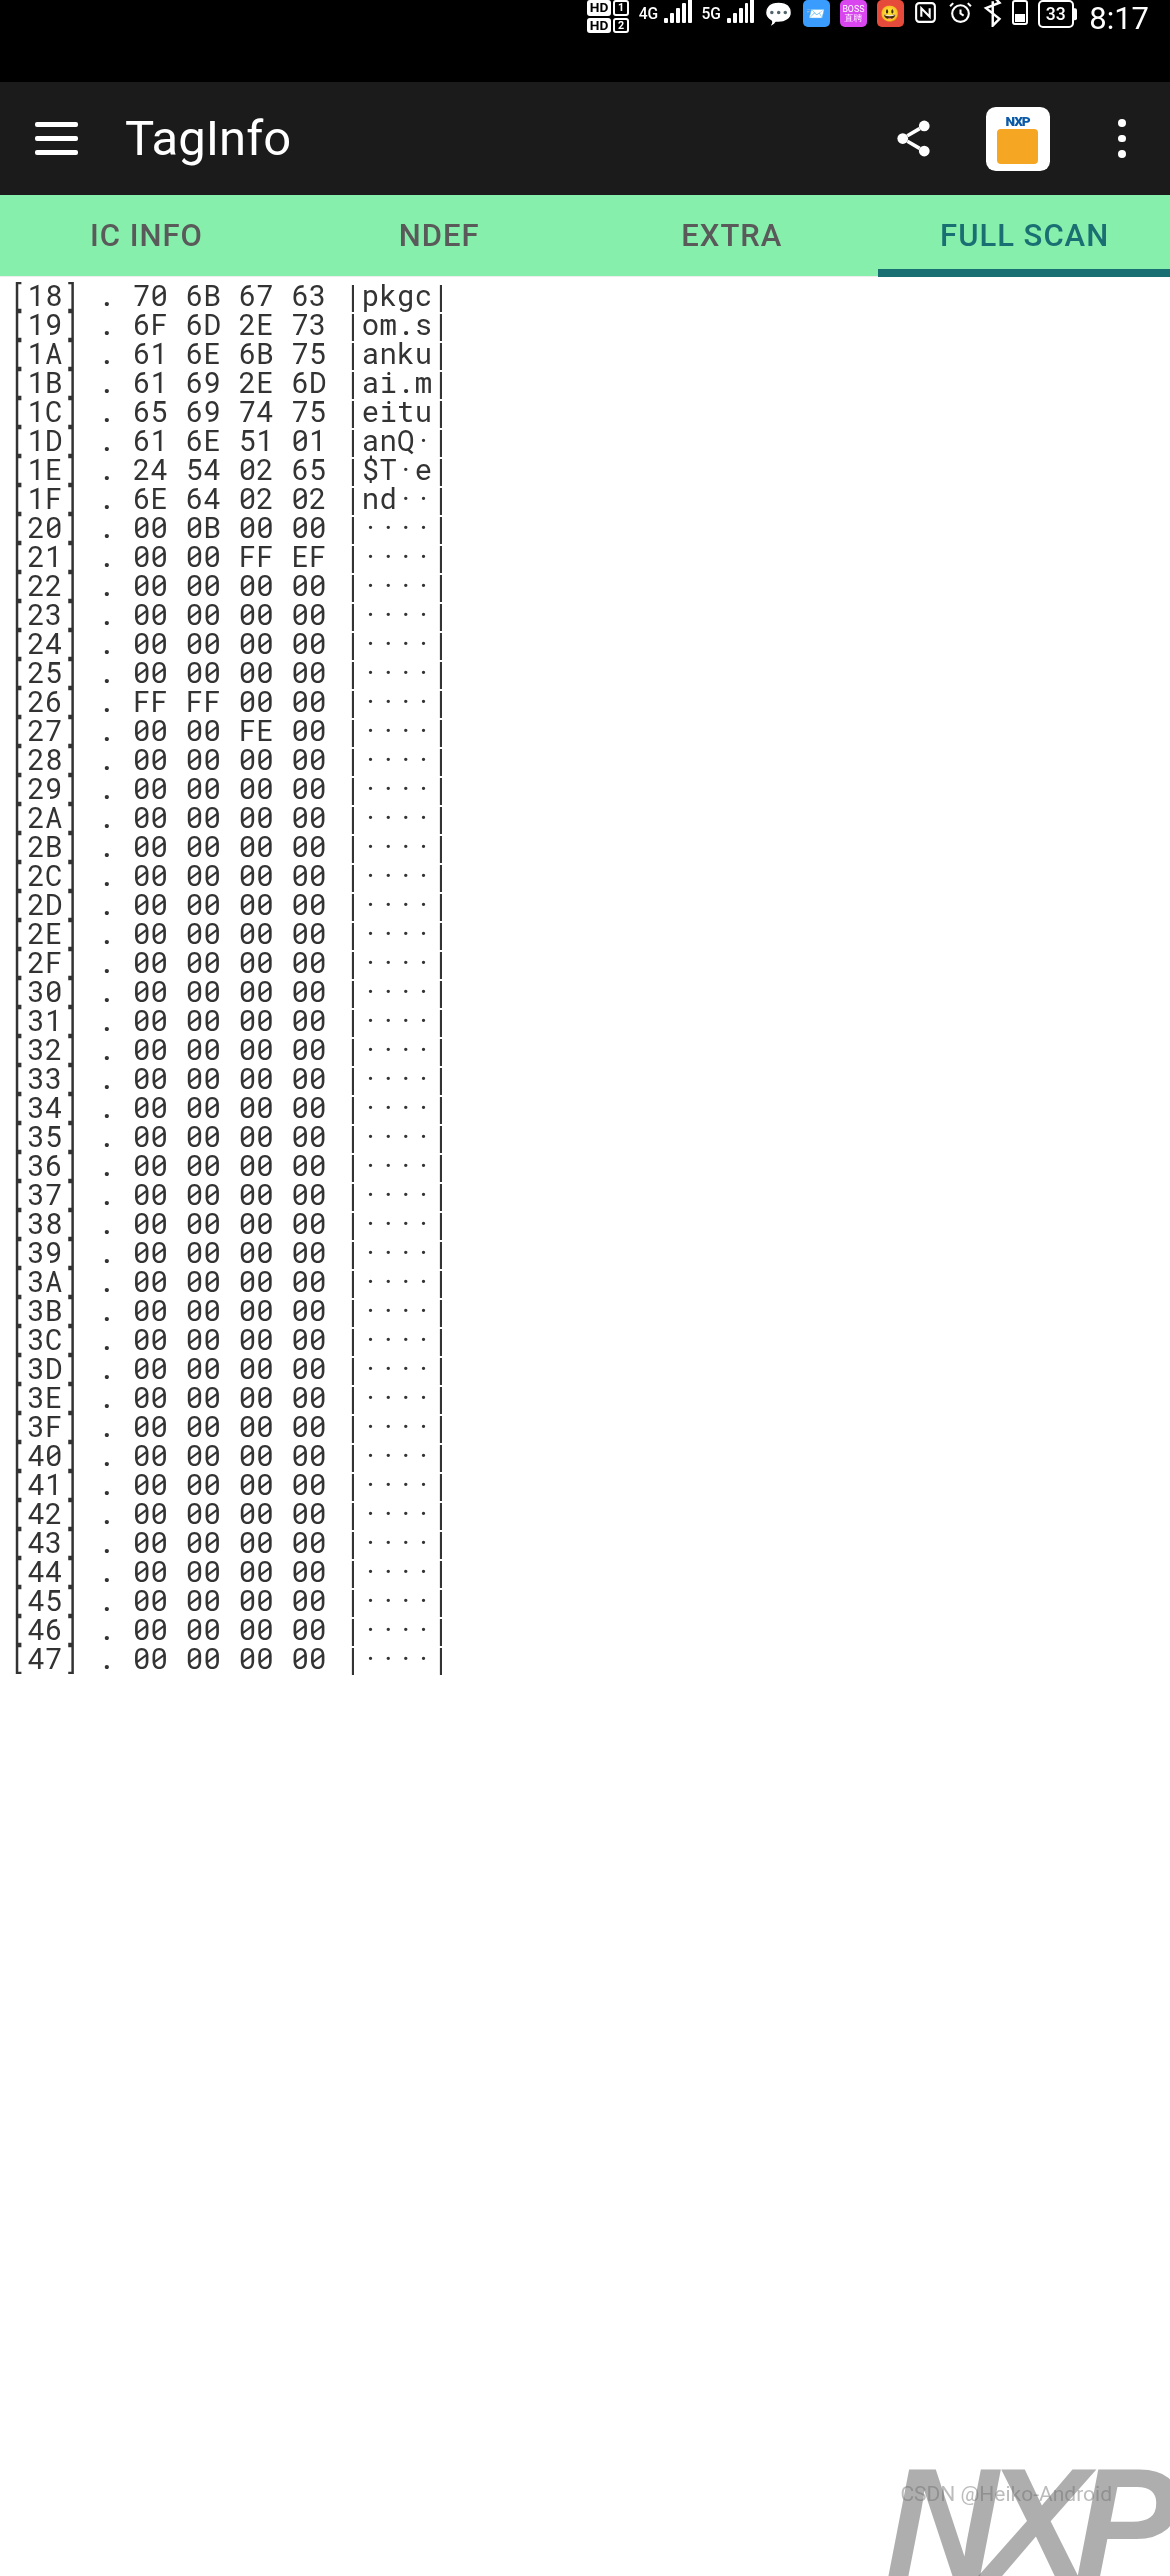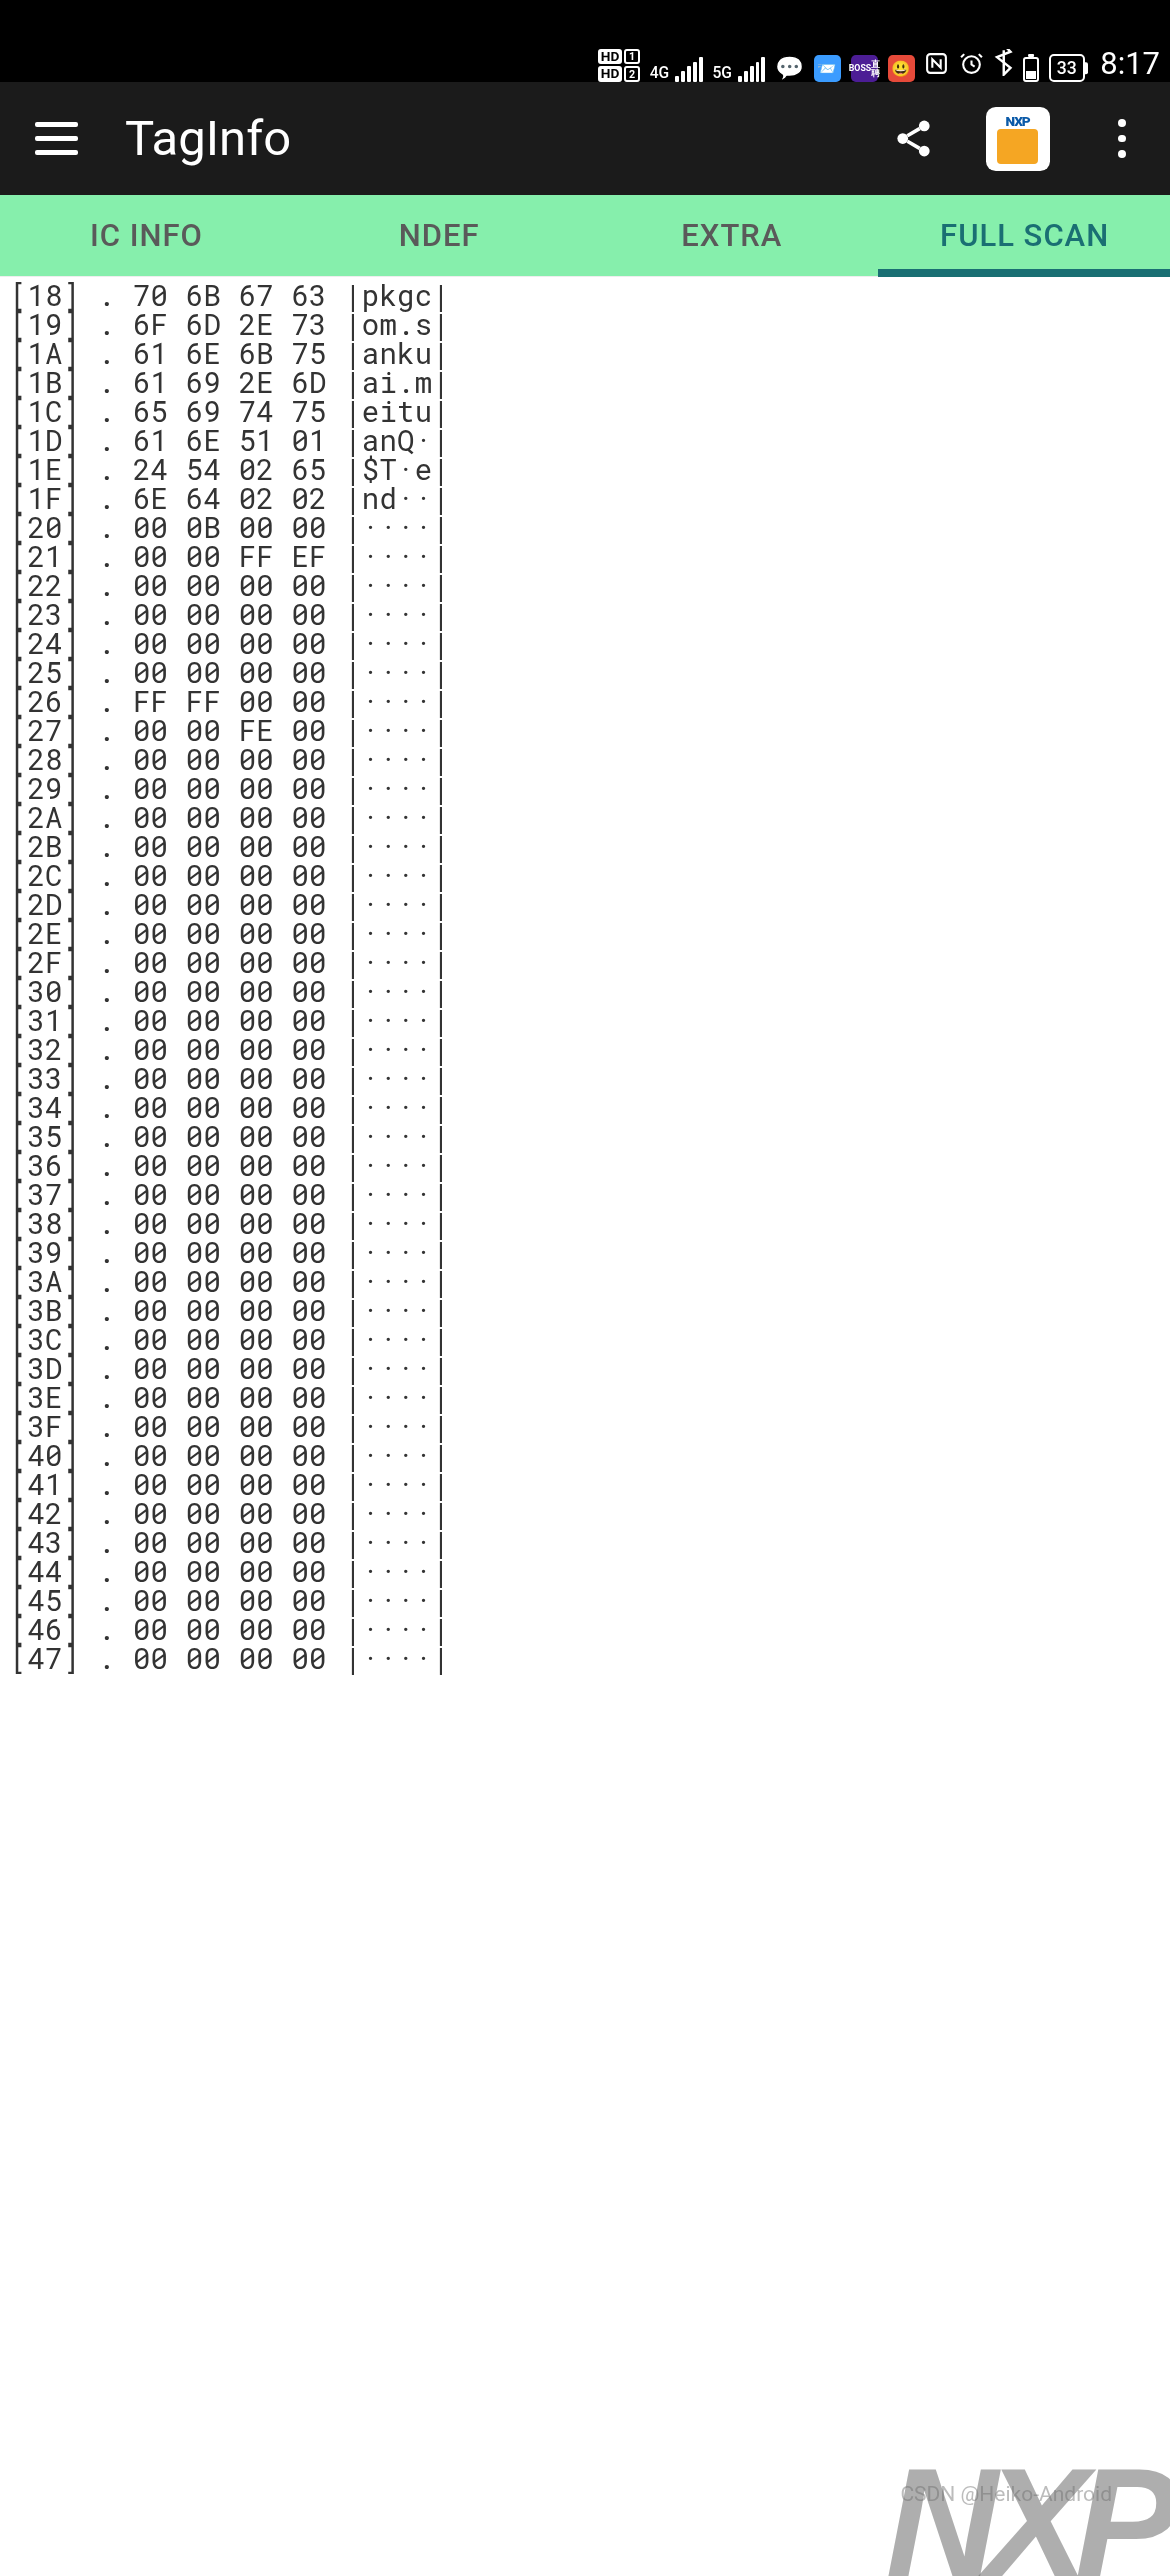--- a/index.html
+++ b/index.html
@@ -9,23 +9,23 @@
     background: #ffffff;
     font-family: Roboto, "Helvetica Neue", Arial, sans-serif;
     overflow: hidden;
     position: relative;
   }
   .status-bar {
     height: 82px;
     background: #000000;
     color: #ffffff;
     display: flex;
-    align-items: flex-end;
+    align-items: flex-start;
     justify-content: flex-end;
-    padding: 0 11px;
+    padding: 0 22px;
     gap: 9.8px;
   }
   .status-stack {
     display: flex;
     flex-direction: column;
     align-items: center;
     gap: 2px;
   }
   .hd-badge {
     display: flex;
@@ -74,21 +74,21 @@
     width: 27px;
     height: 27px;
     border-radius: 4.9px;
     display: flex;
     align-items: center;
     justify-content: center;
     font-size: 15.6px;
   }
   .wechat-icon { color: #ffffff; font-size: 23.4px; }
   .blue-icon { background: #3b9cff; }
-  .boss-icon { background: #4c1d95; color: #fff; font-size: 8.8px; font-weight: 700; flex-direction: row; line-height: 1; }
+  .boss-icon { background: #d946ef; color: #fff; font-size: 8.8px; font-weight: 400; flex-direction: column; line-height: 1; }
   .red-icon { background: #e64a3a; color: #fff; }
   .nfc-icon, .alarm-icon, .bt-icon { font-size: 25px; color: #ffffff; }
   .battery-box {
     border: 2px solid #ffffff;
     border-radius: 4.9px;
     padding: 2px 5.9px;
     font-size: 17.6px;
     font-weight: 500;
     position: relative;
   }

